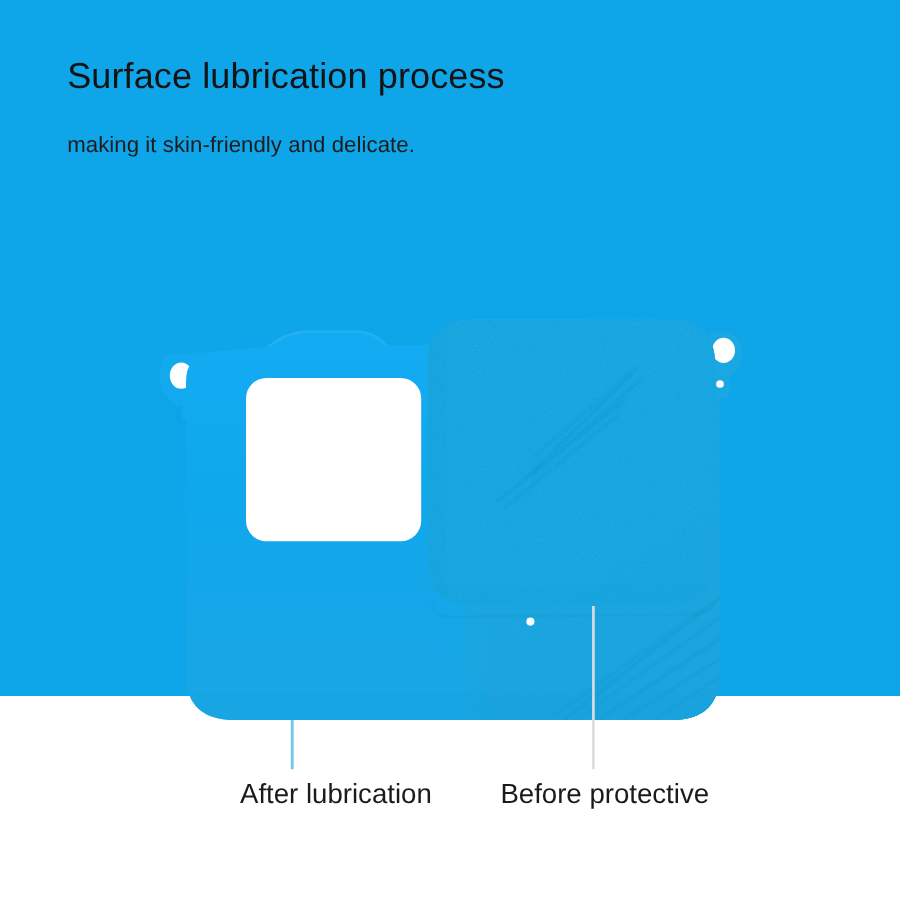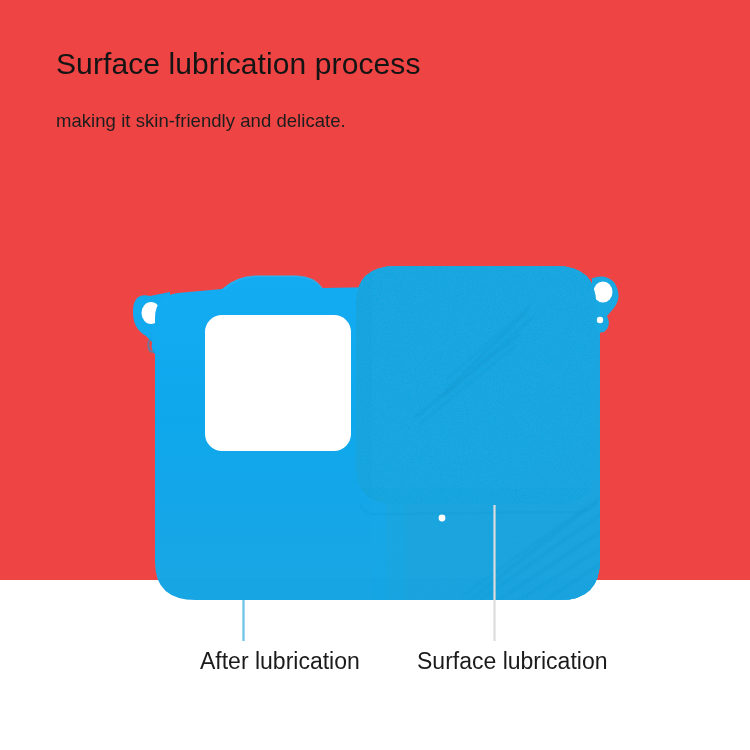--- a/index.html
+++ b/index.html
@@ -12,21 +12,21 @@
     height: 750px;
     font-family: "Liberation Sans", sans-serif;
     color: #1a1a1a;
     overflow: hidden;
     position: relative;
   }
   #page {
     position: relative;
     width: 750px;
     height: 580px;
-    background: #ef4444;
+    background: #0ea5e9;
   }
 
   
   .copy-block {
     position: absolute;
     left: 56px;
     top: 44px;
     width: 640px;
   }
   .headline {
@@ -245,15 +245,15 @@
 
         <path d="M360,504 Q362,512 372,514 L580,512 Q594,510 596,502" fill="none" stroke="#0C96CF" stroke-width="2.2" opacity="0.22"></path>
       </g>
 
       <line x1="243.5" y1="600" x2="243.5" y2="641" stroke="#74C6E8" stroke-width="2.4"></line>
       <line x1="494.5" y1="505" x2="494.5" y2="641" stroke="#DCDCDC" stroke-width="2.2"></line>
     </svg>
   </div>
 
   <div class="callout-label callout-after">After lubrication</div>
-  <div class="callout-label callout-before">Surface lubrication</div>
+  <div class="callout-label callout-before">Before protective</div>
 
 </div>
 
 </body></html>

